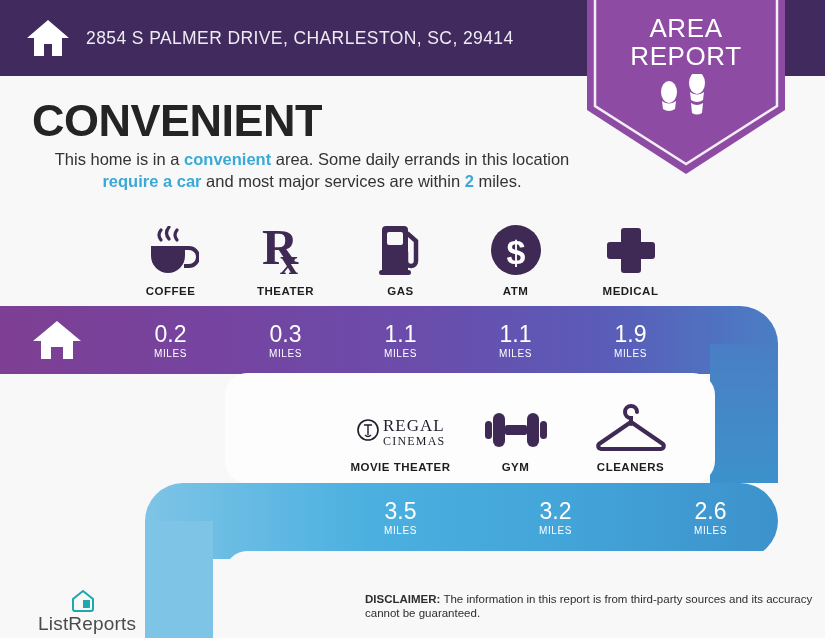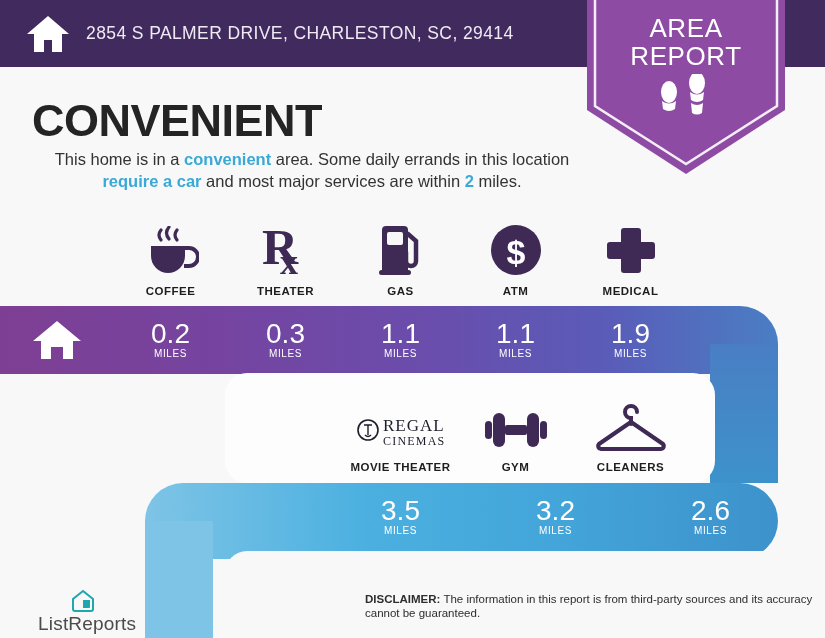--- a/index.html
+++ b/index.html
@@ -7,21 +7,21 @@
     width:825px;height:638px;
     background:#f8f8f8;
     font-family:"Liberation Sans", sans-serif;
     overflow:hidden;
     position:relative;
   }
   .page{position:relative;width:825px;height:638px;overflow:hidden;background:#f8f8f8;}
 
   
   .header{
-    position:absolute;left:0;top:0;width:825px;height:67px;
+    position:absolute;left:0;top:0;width:825px;height:76px;
     background:#412a5e;
     display:flex;align-items:center;
   }
   .header-home{margin-left:26px;width:44px;height:40px;display:block;}
   .header-address{
     margin-left:16px;color:#efeaf3;font-size:17.5px;letter-spacing:.4px;
     font-weight:400;white-space:nowrap;
   }
 
   
@@ -62,21 +62,21 @@
 
   
   .snake{position:absolute;left:0;top:306px;width:825px;height:332px;z-index:1;}
 
   
   .dist-row{position:absolute;display:flex;z-index:3;}
   .dist-cell{
     width:115px;height:68px;display:flex;flex-direction:column;
     align-items:center;justify-content:center;color:#ffffff;
   }
-  .dist-val{font-size:28px;line-height:24px;font-weight:400;}
+  .dist-val{font-size:23px;line-height:24px;font-weight:400;}
   .dist-unit{font-size:10px;letter-spacing:.6px;margin-top:2px;}
   .row1-dist{left:113px;top:306px;}
   .row2-dist{left:343px;top:483px;gap:40px;}
 
   .home-cell{
     position:absolute;left:0;top:306px;width:113px;height:68px;
     display:flex;align-items:center;justify-content:center;z-index:3;
   }
 
   

